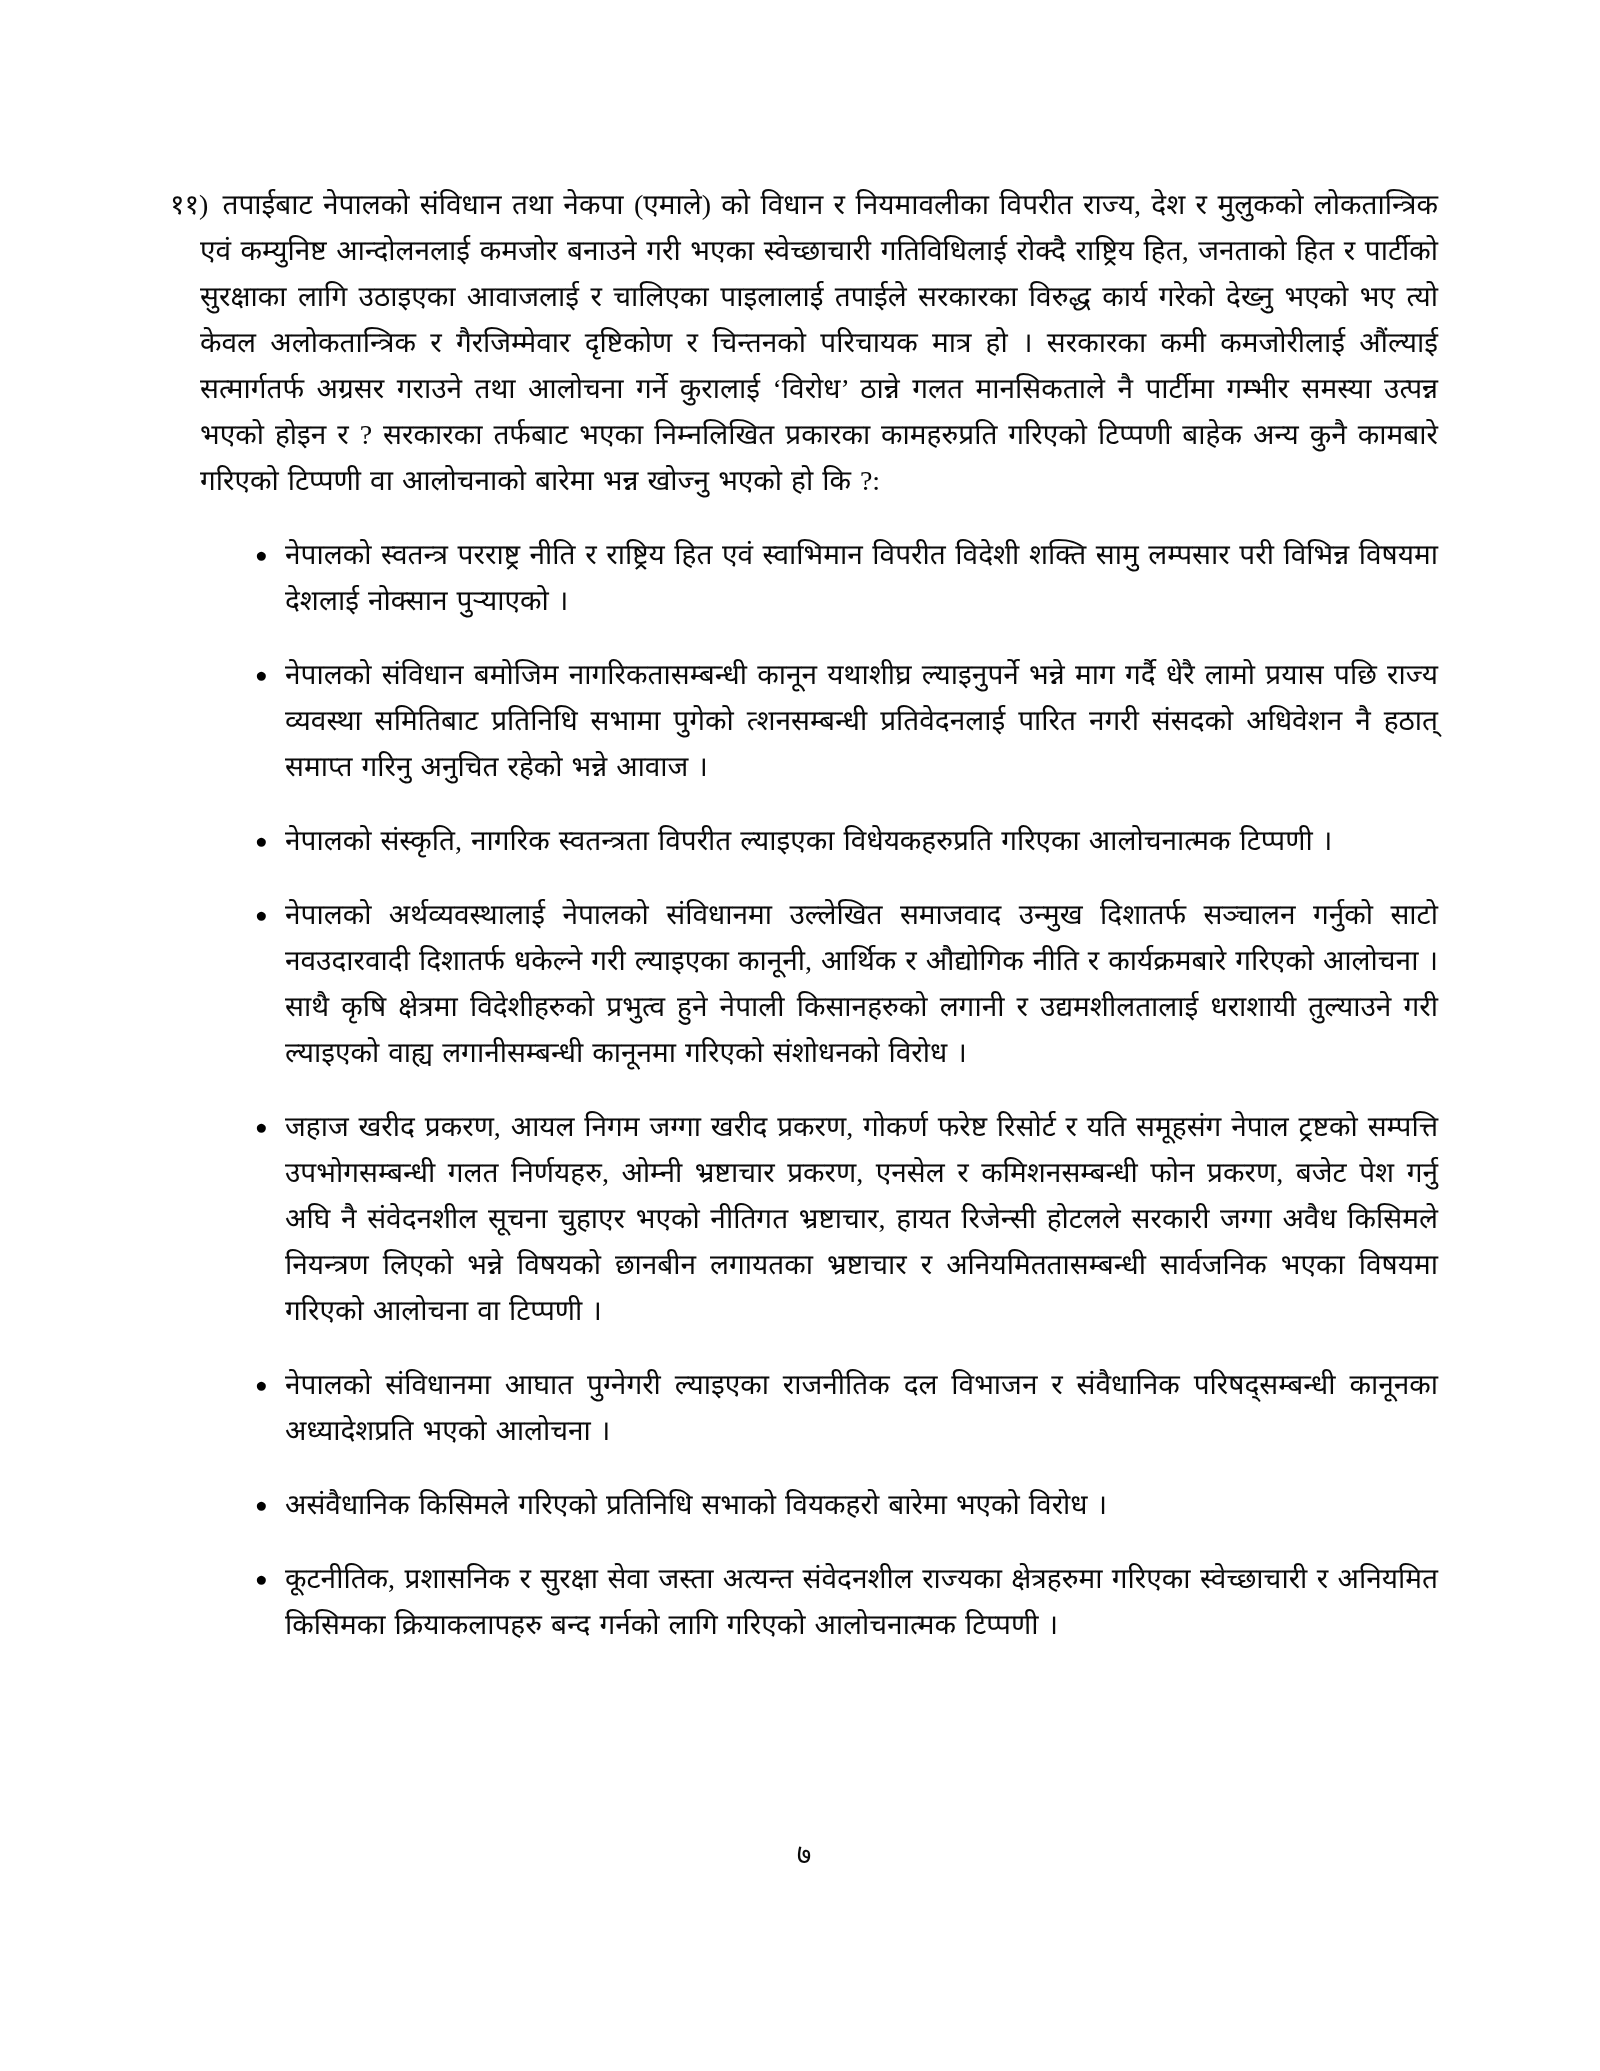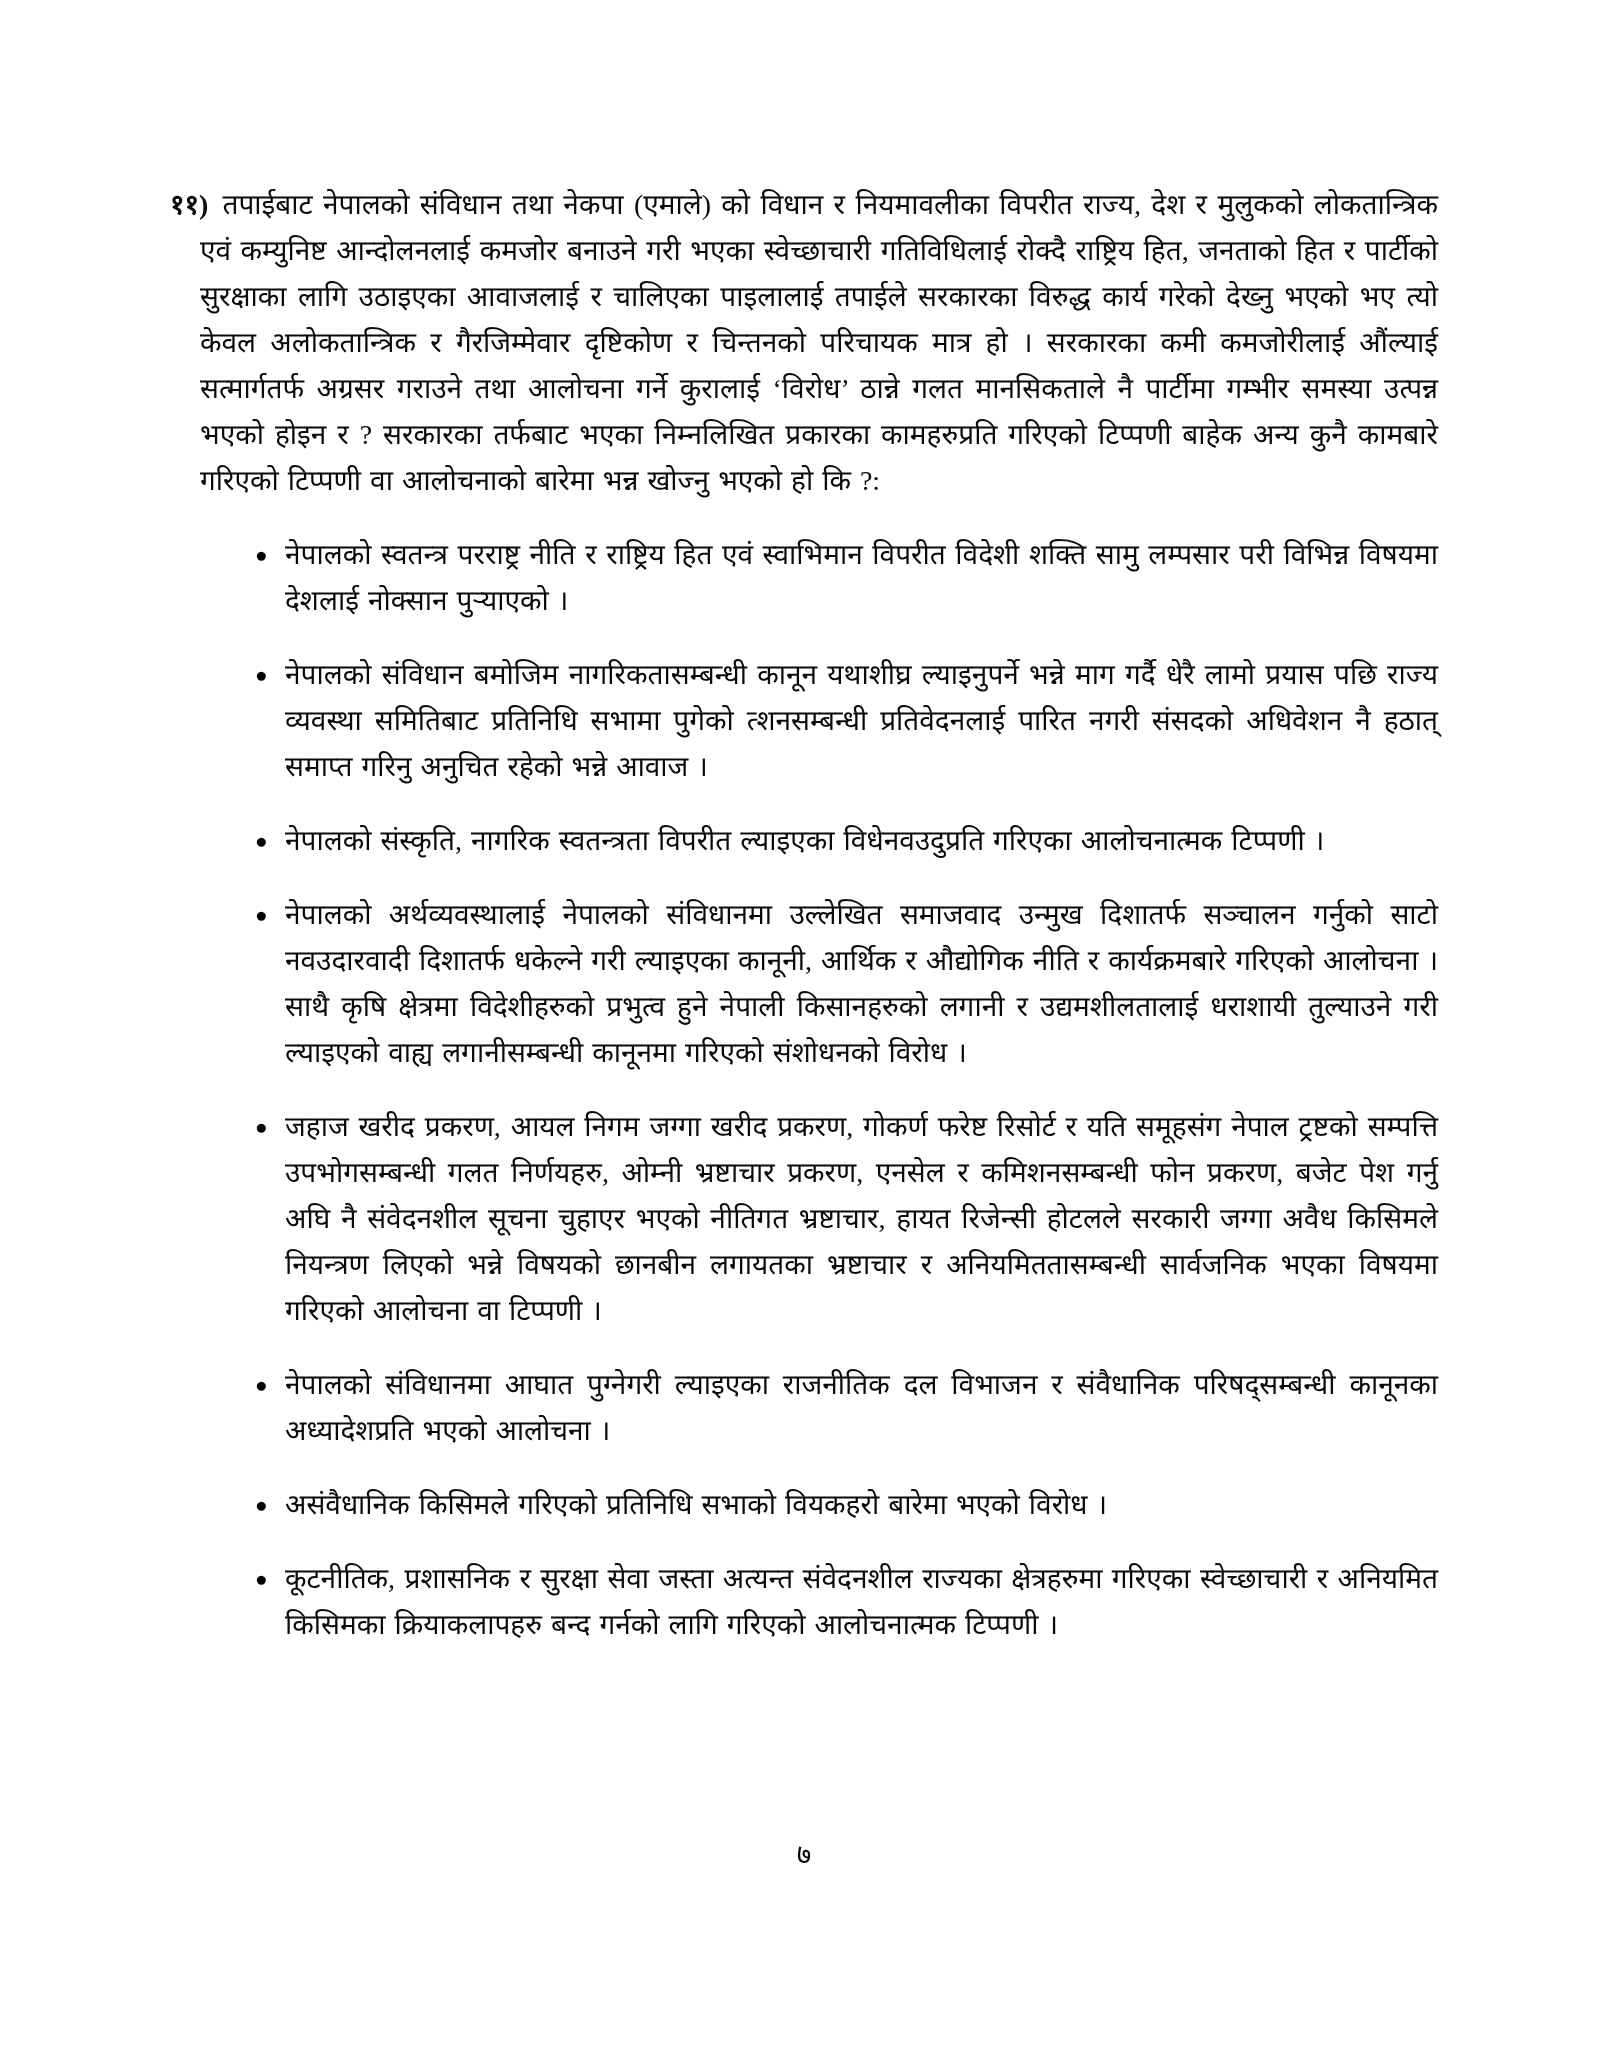--- a/index.html
+++ b/index.html
@@ -26,21 +26,21 @@
   }
   .item-para {
     font-size: 28px;
     line-height: 46px;
     text-align: justify;
     padding-left: 30px;
     text-indent: -30px;
     word-spacing: 2px;
   }
   .item-num {
-    font-weight: bold;
+    font-weight: normal;
     padding-right: 14px;
     white-space: nowrap;
   }
   ul.bullets {
     list-style: none;
     margin: 8px 0 0 0;
     padding: 0 0 0 85px;
   }
   ul.bullets li {
     position: relative;
@@ -85,21 +85,21 @@
       <li>
         <span class="dot">●</span>
         <span class="btext">नेपालको स्वतन्त्र परराष्ट्र नीति र राष्ट्रिय हित एवं स्वाभिमान विपरीत विदेशी शक्ति सामु लम्पसार परी विभिन्न विषयमा देशलाई नोक्सान पुऱ्याएको ।</span>
       </li>
       <li>
         <span class="dot">●</span>
         <span class="btext">नेपालको संविधान बमोजिम नागरिकतासम्बन्धी कानून यथाशीघ्र ल्याइनुपर्ने भन्ने माग गर्दै धेरै लामो प्रयास पछि राज्य व्यवस्था समितिबाट प्रतिनिधि सभामा पुगेको त्शनसम्बन्धी प्रतिवेदनलाई पारित नगरी संसदको अधिवेशन नै हठात् समाप्त गरिनु अनुचित रहेको भन्ने आवाज ।</span>
       </li>
       <li>
         <span class="dot">●</span>
-        <span class="btext">नेपालको संस्कृति, नागरिक स्वतन्त्रता विपरीत ल्याइएका विधेनवउदुप्रति गरिएका आलोचनात्मक टिप्पणी ।</span>
+        <span class="btext">नेपालको संस्कृति, नागरिक स्वतन्त्रता विपरीत ल्याइएका विधेयकहरुप्रति गरिएका आलोचनात्मक टिप्पणी ।</span>
       </li>
       <li>
         <span class="dot">●</span>
         <span class="btext">नेपालको अर्थव्यवस्थालाई नेपालको संविधानमा उल्लेखित समाजवाद उन्मुख दिशातर्फ सञ्चालन गर्नुको साटो नवउदारवादी दिशातर्फ धकेल्ने गरी ल्याइएका कानूनी, आर्थिक र औद्योगिक नीति र कार्यक्रमबारे गरिएको आलोचना । साथै कृषि क्षेत्रमा विदेशीहरुको प्रभुत्व हुने नेपाली किसानहरुको लगानी र उद्यमशीलतालाई धराशायी तुल्याउने गरी ल्याइएको वाह्य लगानीसम्बन्धी कानूनमा गरिएको संशोधनको विरोध ।</span>
       </li>
       <li>
         <span class="dot">●</span>
         <span class="btext">जहाज खरीद प्रकरण, आयल निगम जग्गा खरीद प्रकरण, गोकर्ण फरेष्ट रिसोर्ट र यति समूहसंग नेपाल ट्रष्टको सम्पत्ति उपभोगसम्बन्धी गलत निर्णयहरु, ओम्नी भ्रष्टाचार प्रकरण, एनसेल र कमिशनसम्बन्धी फोन प्रकरण, बजेट पेश गर्नु अघि नै संवेदनशील सूचना चुहाएर भएको नीतिगत भ्रष्टाचार, हायत रिजेन्सी होटलले सरकारी जग्गा अवैध किसिमले नियन्त्रण लिएको भन्ने विषयको छानबीन लगायतका भ्रष्टाचार र अनियमिततासम्बन्धी सार्वजनिक भएका विषयमा गरिएको आलोचना वा टिप्पणी ।</span>
       </li>
       <li>

